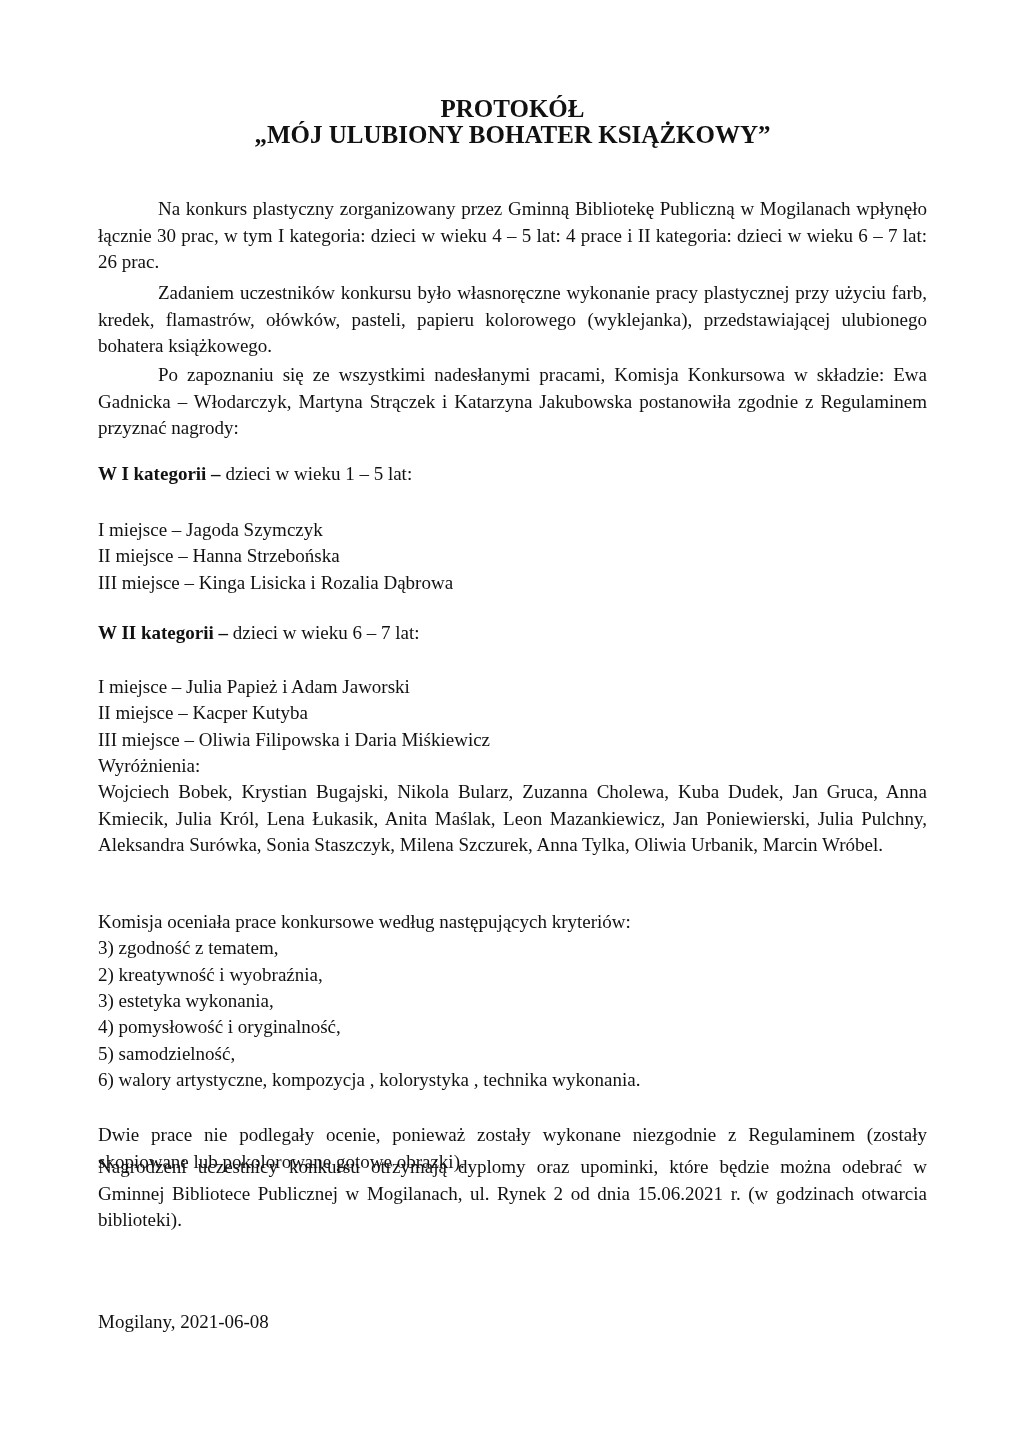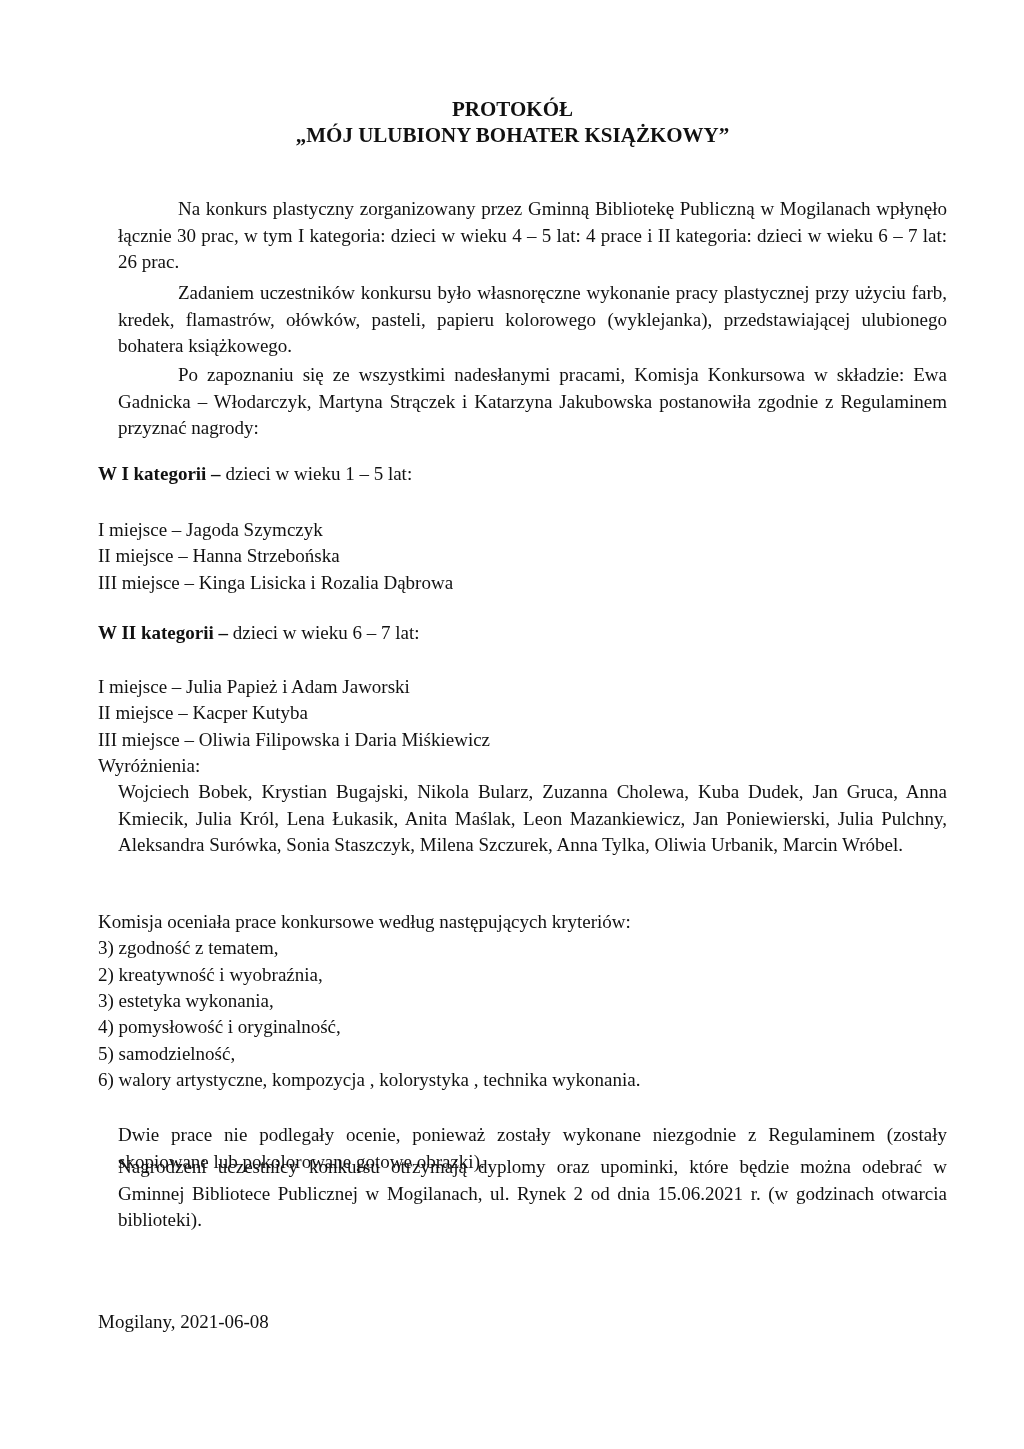--- a/index.html
+++ b/index.html
@@ -1,23 +1,23 @@
 <!DOCTYPE html>
 <html><head>
 <meta charset="utf-8">
 <style>
   html, body { margin: 0; padding: 0; background: #ffffff; }
   body { width: 1024px; height: 1449px; position: relative; overflow: hidden; }
   .page {
     position: absolute; left: 98px; top: 0; width: 829px;
     font-family: "Liberation Serif", serif; font-size: 19px; color: #111;
   }
-  .title-block { position: absolute; left: 0; width: 829px; top: 96px; text-align: center; font-weight: bold; line-height: 26px; font-size: 21px; }
+  .title-block { position: absolute; left: 0; width: 829px; top: 96px; text-align: center; font-weight: bold; line-height: 26px; font-size: 25px; }
   .title-block div { margin: 0; }
-  .para { position: absolute; left: 0; width: 829px; line-height: 26.5px; text-align: justify; text-align-last: left; margin-left: 20px; }
+  .para { position: absolute; left: 0; width: 829px; line-height: 26.5px; text-align: justify; text-align-last: left; }
   .indent { text-indent: 60px; }
   .line { position: absolute; left: 0; white-space: nowrap; line-height: 26px; }
   b { font-weight: bold; }
 </style>
 </head>
 <body>
 
 <div class="page">
 
   <div class="title-block">

